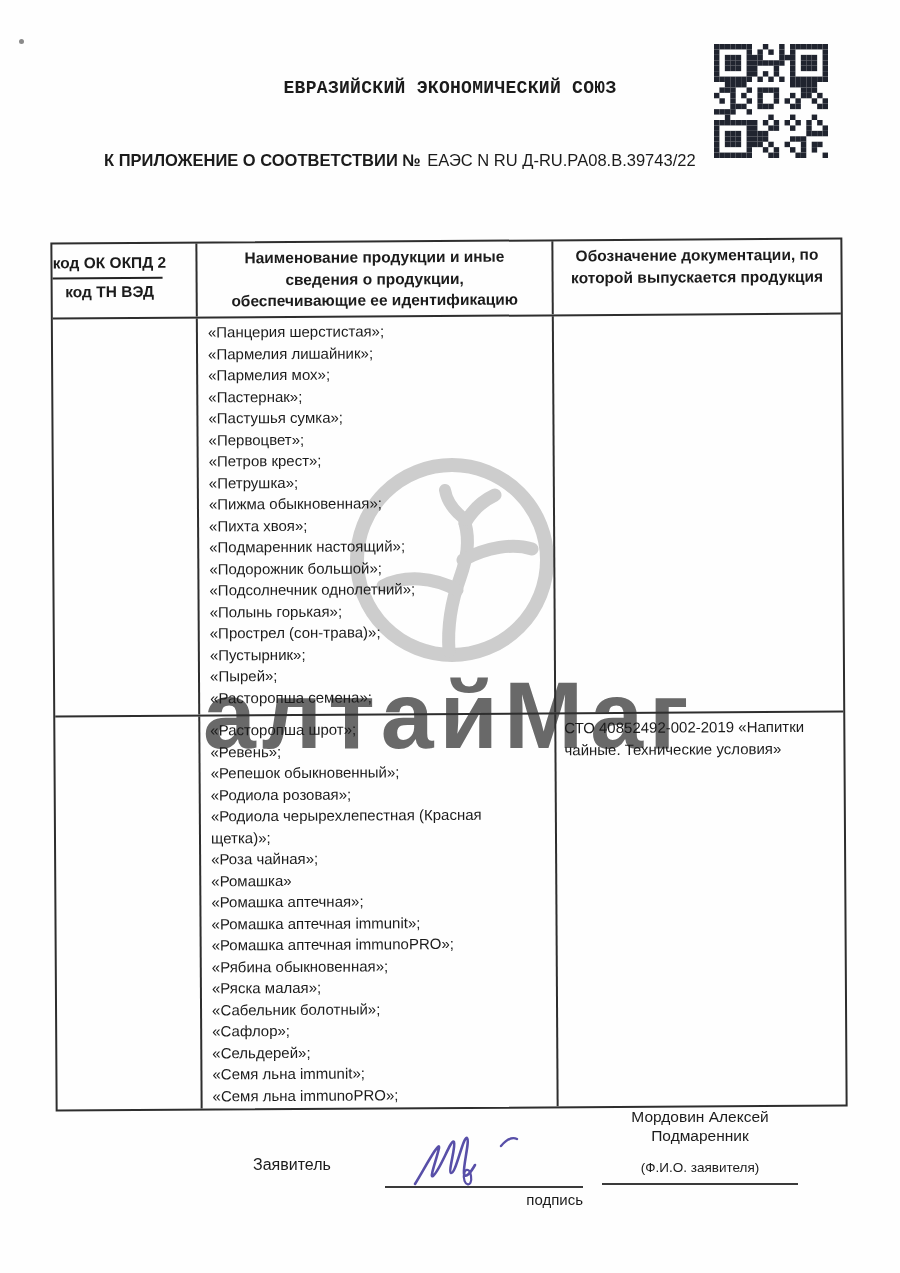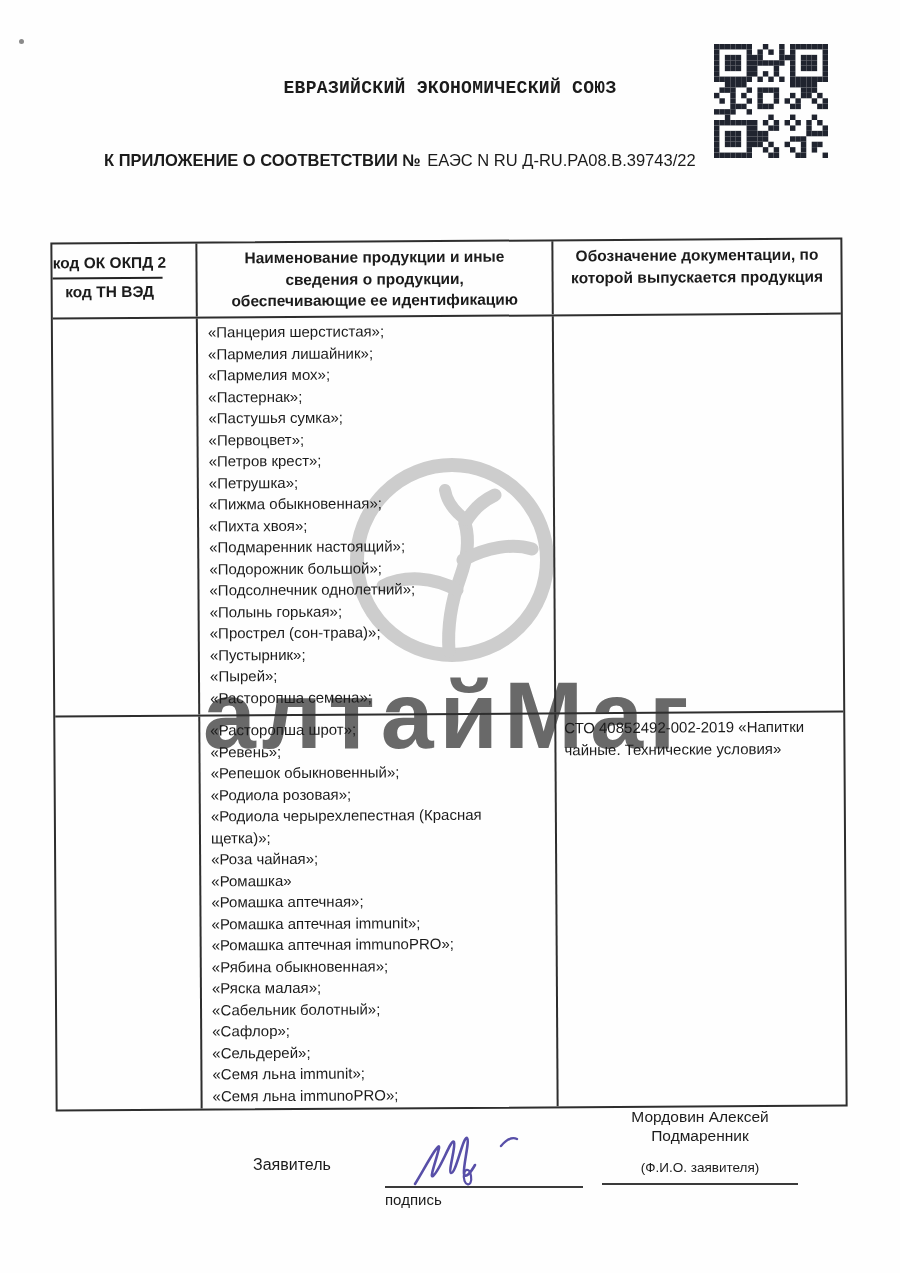--- a/index.html
+++ b/index.html
@@ -61,21 +61,21 @@
   .head-c3{padding:4px 8px 0 8px;text-align:center;line-height:21.5px;}
   .products{font-size:15px;line-height:21.5px;padding:3px 24px 0 10px;}
   .trow2 .products{padding:3px 48px 0 10px;}
   .doc-cell{font-size:15px;line-height:21.5px;padding:3px 6px 0 8px;}
 
   
   .ft{position:absolute;z-index:2;}
   .applicant{left:253px;top:1148px;font-size:16px;margin-top:8px;}
   .sig-svg{left:405px;top:1126px;}
   .sig-line{left:385px;top:1186px;width:198px;height:2px;background:#3a3a3a;}
-  .sig-caption{left:385px;top:1191px;width:198px;text-align:left;font-size:15px;}
+  .sig-caption{left:385px;top:1191px;width:198px;text-align:right;font-size:15px;}
   .name-block{left:595px;top:1108px;width:210px;text-align:center;font-size:15.5px;line-height:18.5px;}
   .name-line{left:602px;top:1183px;width:196px;height:2px;background:#3a3a3a;}
   .name-caption{left:602px;top:1160px;width:196px;text-align:center;font-size:13.5px;}
 </style>
 </head>
 <body>
 
 <div class="page">
 
   <div class="wm wm-logo">

